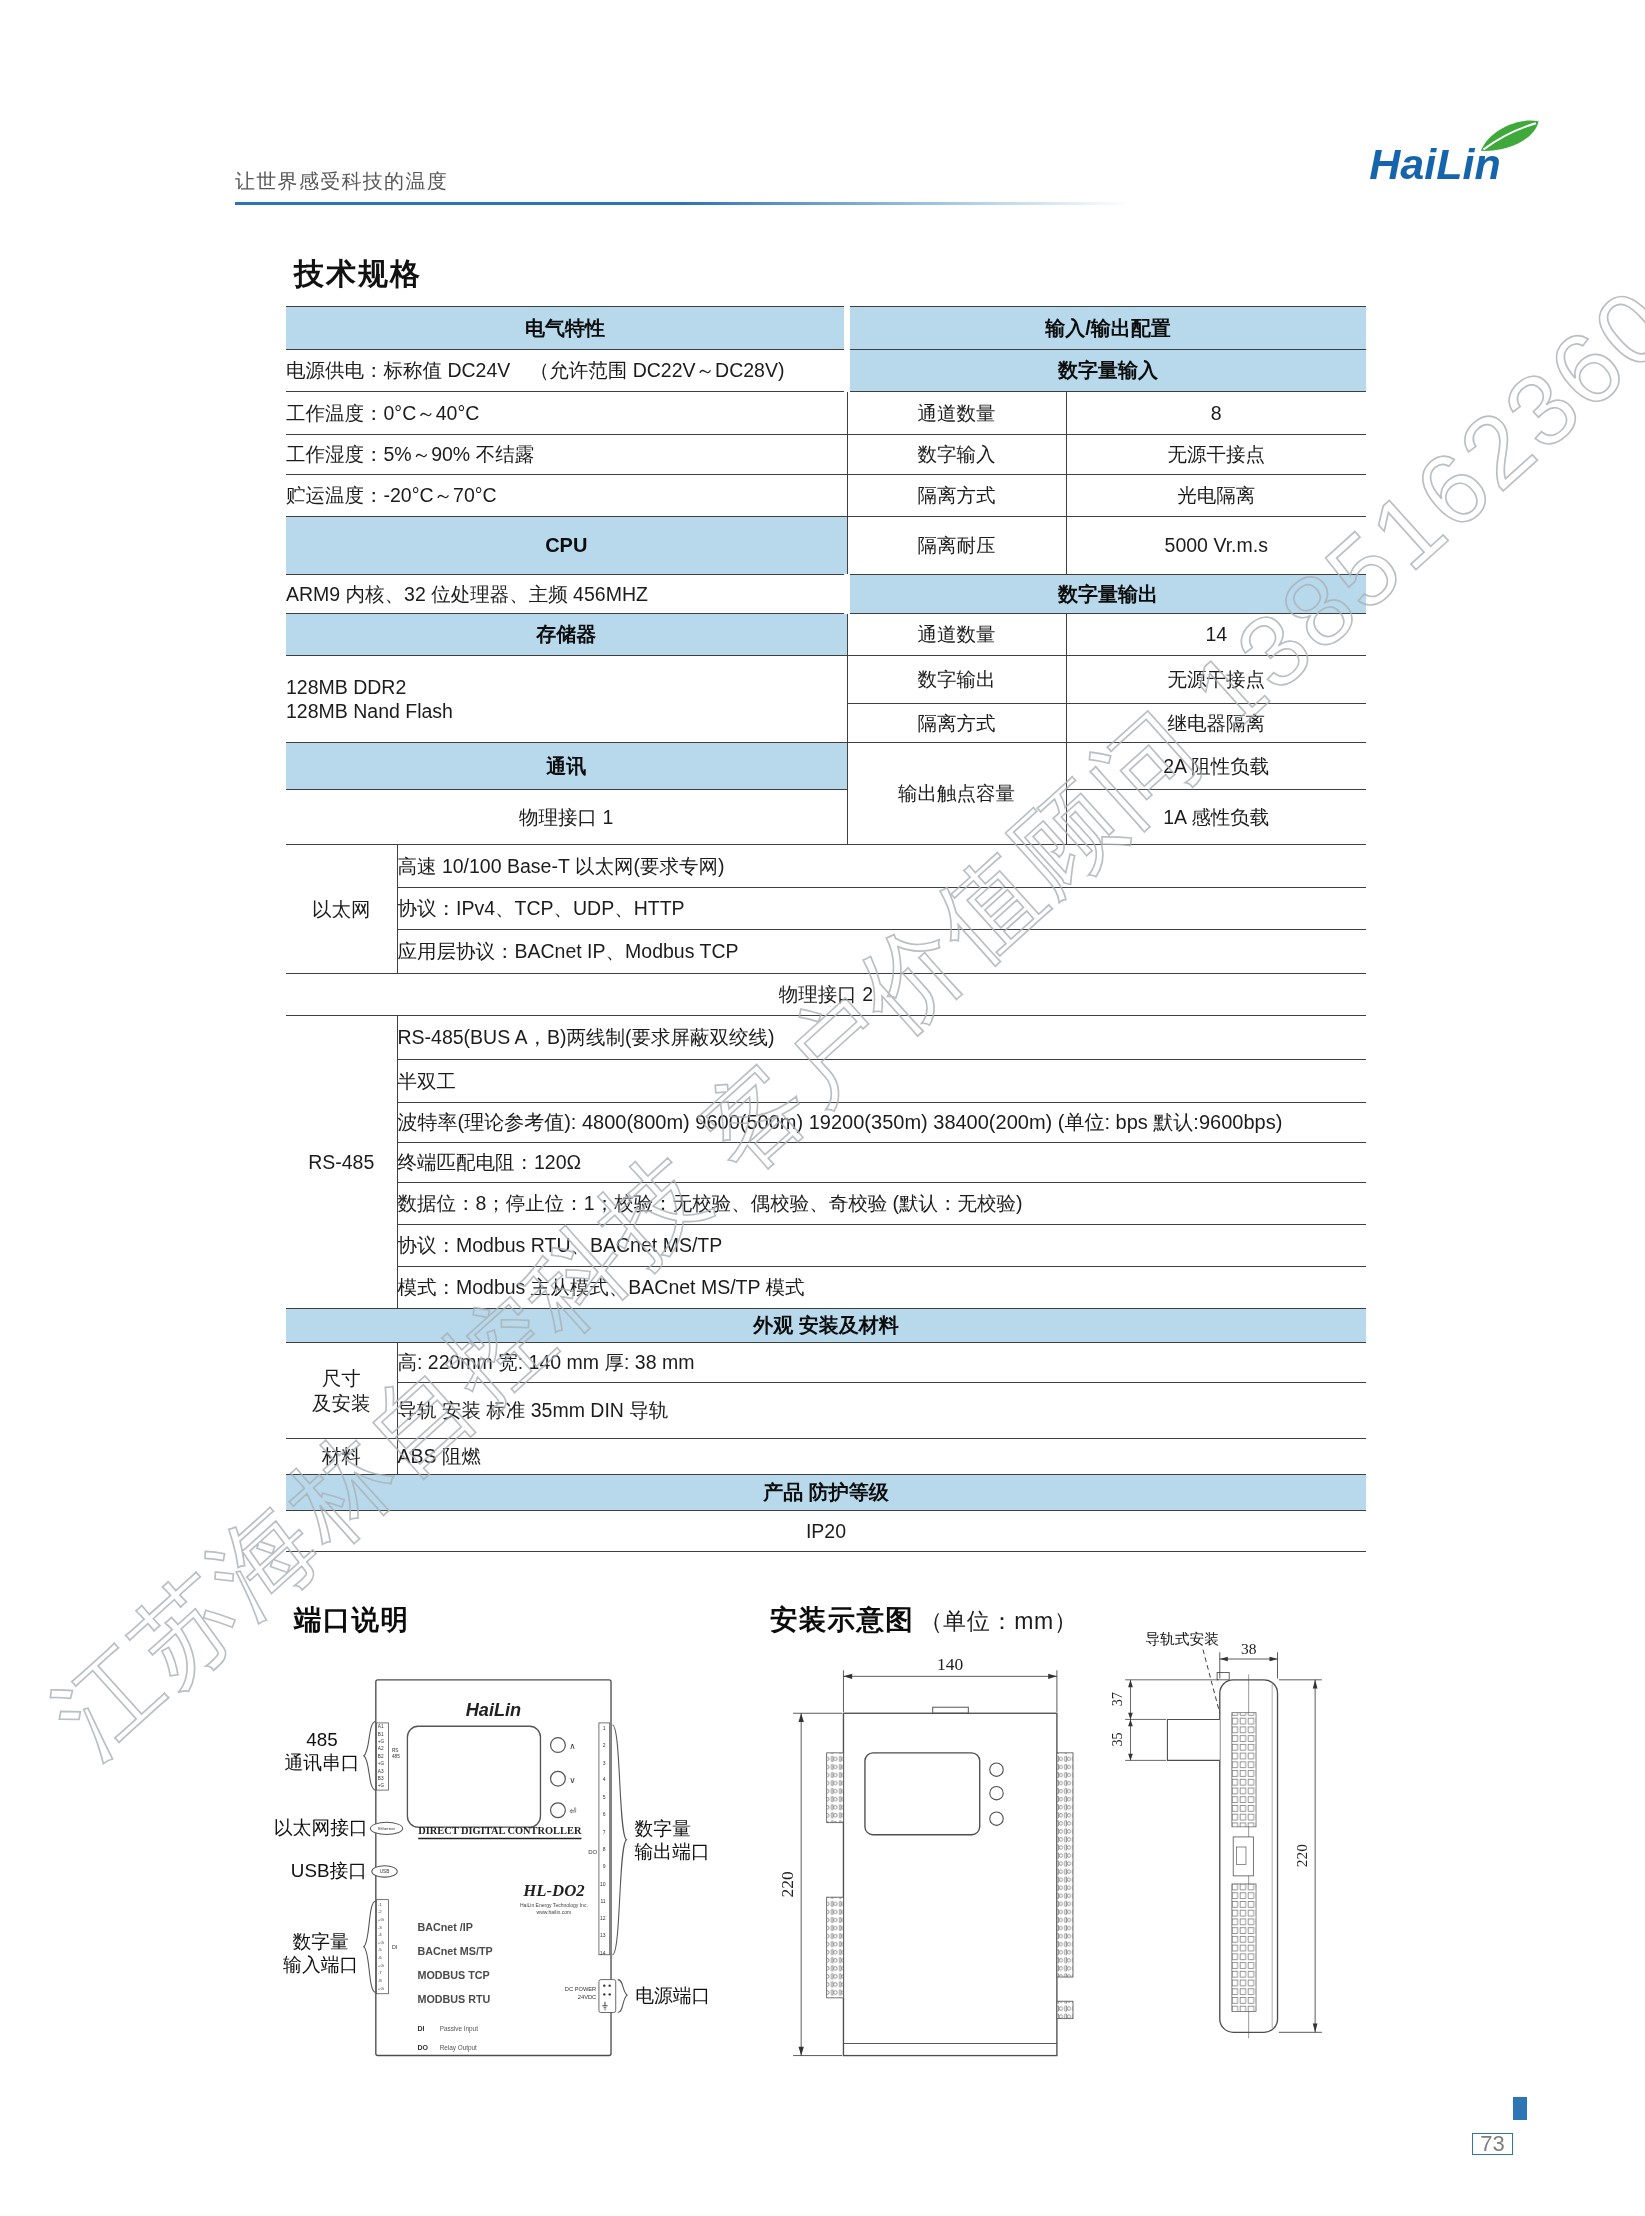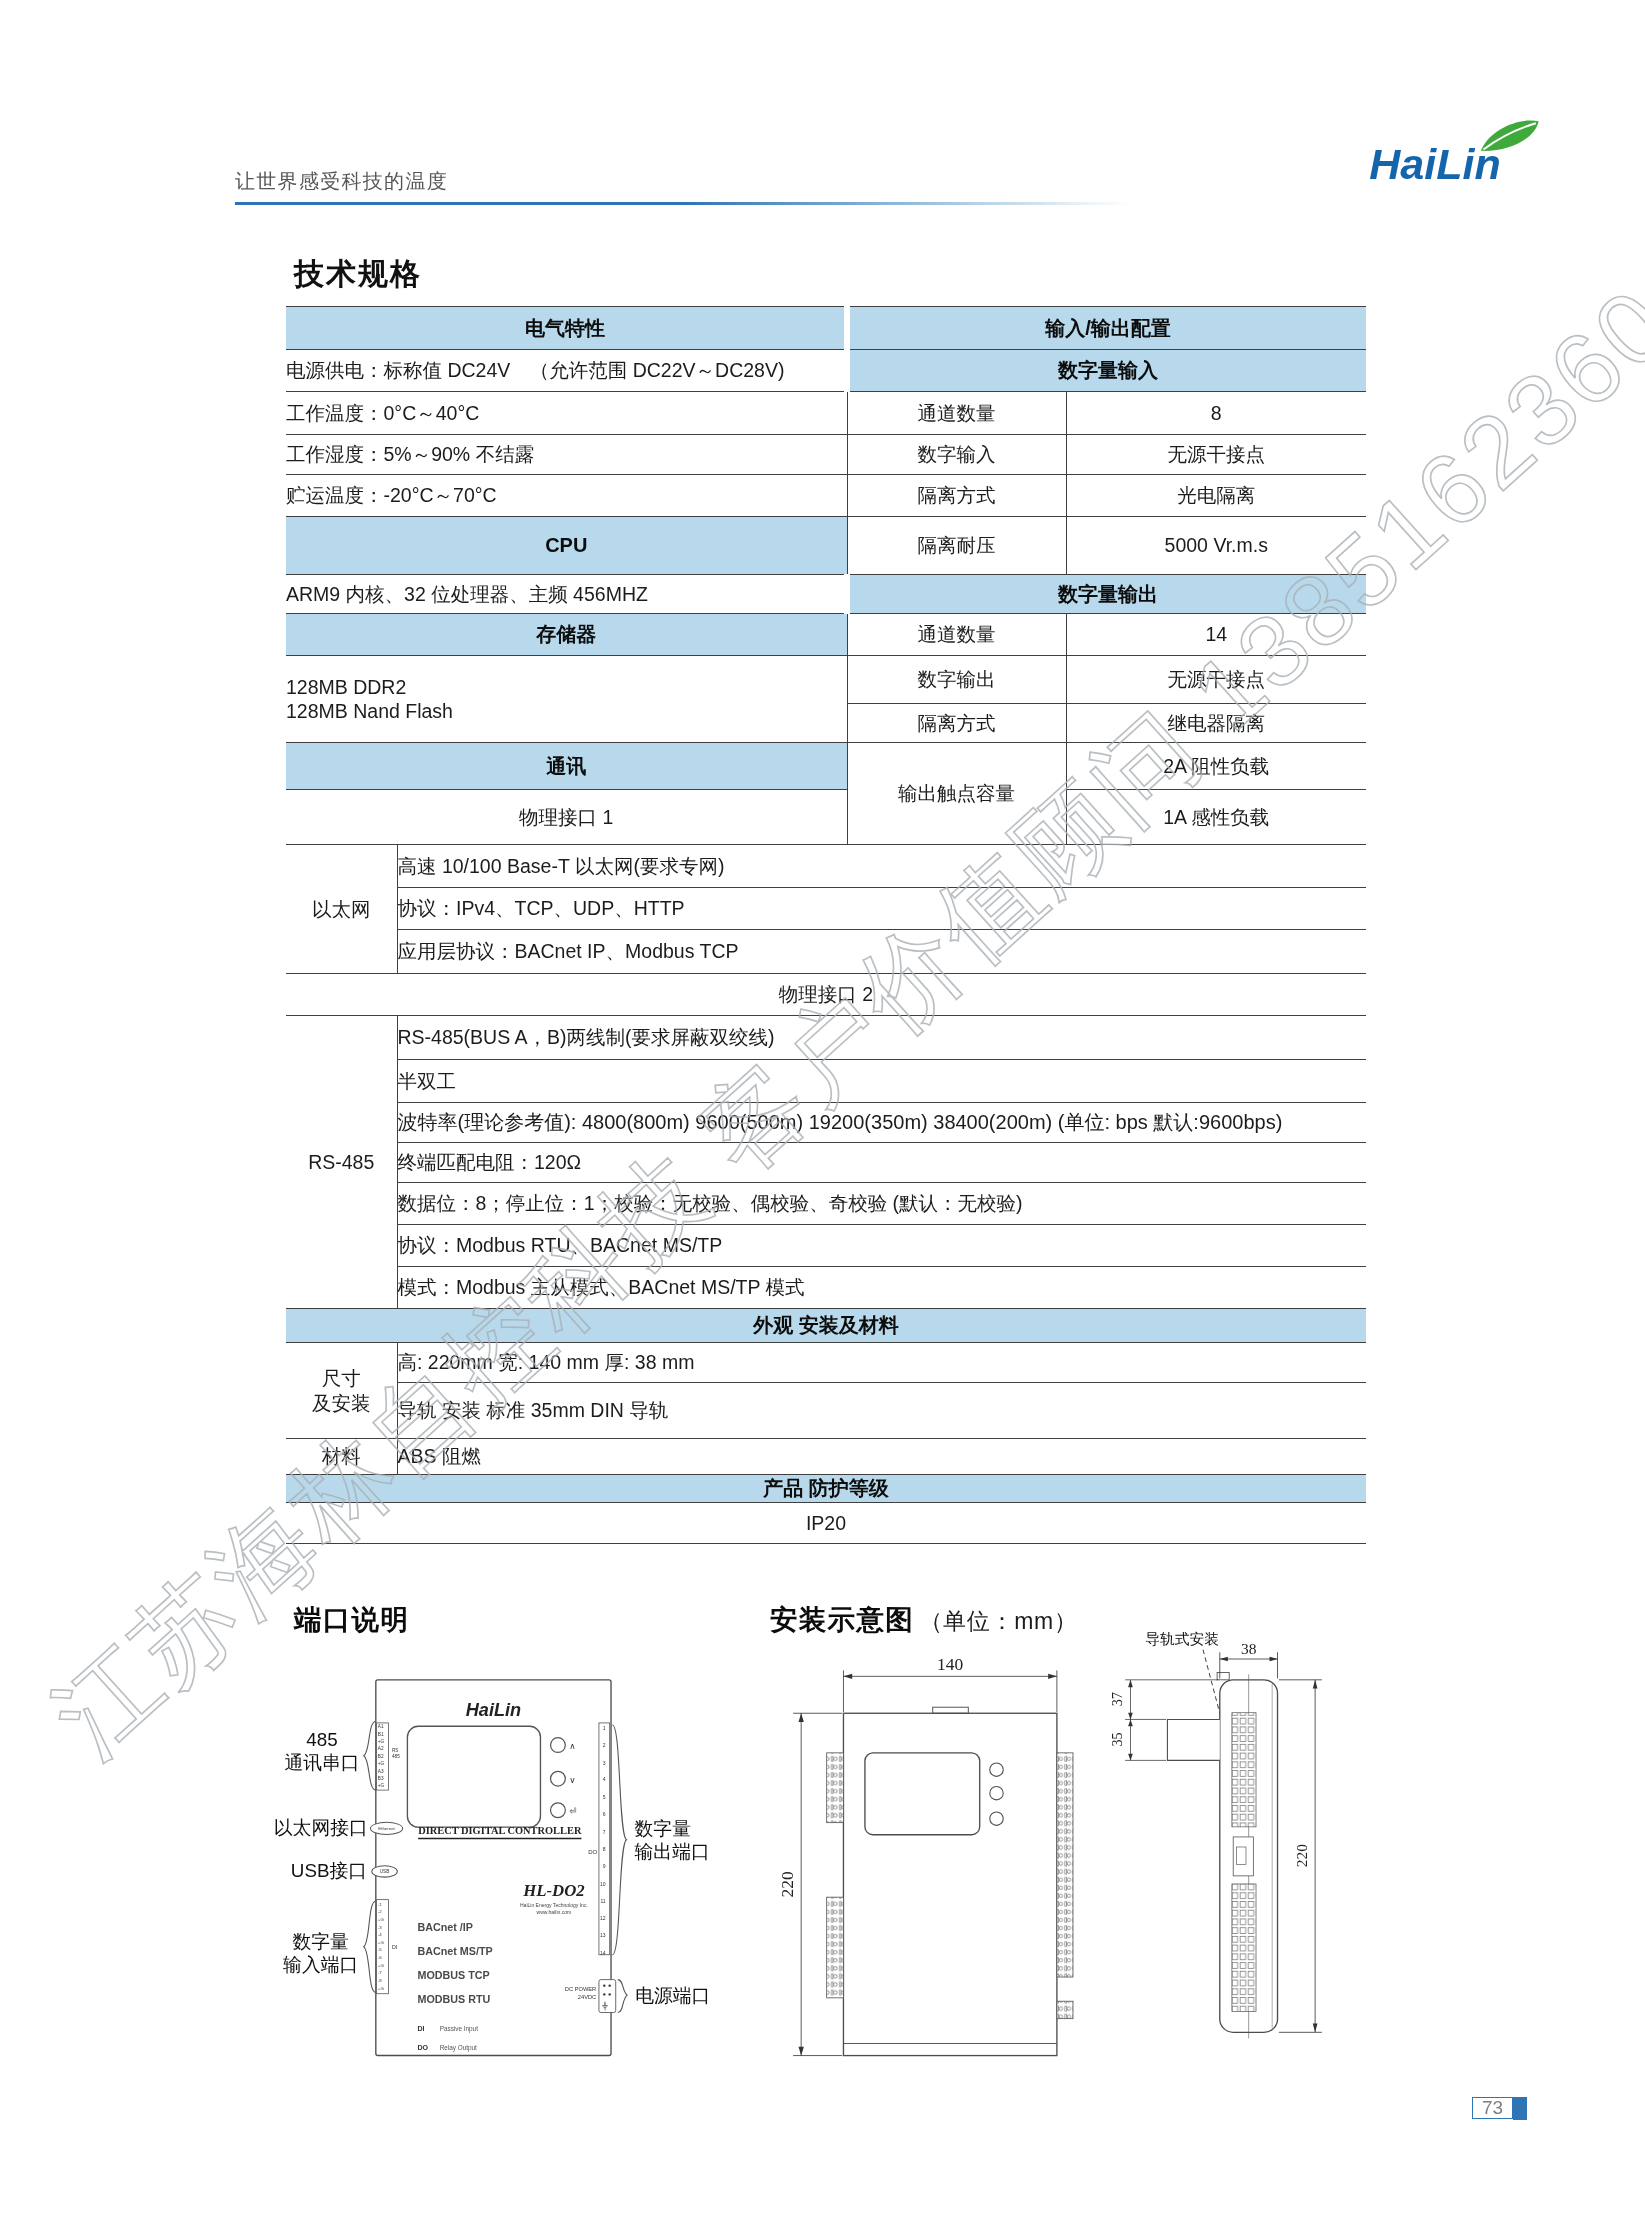--- a/index.html
+++ b/index.html
@@ -20,21 +20,21 @@
   td.blue{background:#B7D9EB;font-weight:bold;font-size:20px;color:#0d0d0d;}
   td.gap{border-left:6.7px solid #fff;}
   td.vl{border-left:1.3px solid #3f3f3f;}
   td.pre{white-space:pre-line;}
   td.small{font-size:20px;margin-top:40px;}
   
   .sec-title{font-size:27.5px;font-weight:bold;color:#0c0c0c;letter-spacing:1.3px;}
   .unit-note{font-size:23px;font-weight:normal;color:#1c1c1c;letter-spacing:0.7px;}
   
   .footer{left:1472px;top:2097px;display:flex;align-items:stretch;}
-  .pagebox{width:39px;height:20px;border:1.3px solid #2E75B6;display:flex;align-items:center;justify-content:center;font-size:19px;color:#7e7e7e;background:#fff;}
+  .pagebox{width:39px;height:20px;border:1.3px solid #2E75B6;display:flex;align-items:center;justify-content:center;font-size:22px;color:#7e7e7e;background:#fff;margin-top:36px;}
   .pagesq{width:14px;height:23px;background:#2E75B6;}
   .wm{pointer-events:none;}
   svg text{font-family:"Liberation Sans",sans-serif;}
   svg .ser{font-family:"Liberation Serif",serif;}
 </style>
 </head>
 <body>
 
 <div class="page">
 
@@ -157,21 +157,21 @@
 及安装</td>
           <td class="pl vl" colspan="3">高: 220mm   宽: 140 mm   厚: 38 mm</td>
         </tr>
     <tr style="height:56px">
           <td class="pl vl" colspan="3">导轨 安装   标准 35mm DIN 导轨</td>
         </tr>
     <tr style="height:36px">
           <td class="c">材料</td>
           <td class="pl vl" colspan="3">ABS 阻燃</td>
         </tr>
-    <tr style="height:28px">
+    <tr style="height:36px">
           <td class="blue c" colspan="4">产品 防护等级</td>
         </tr>
     <tr style="height:41px">
           <td class="c" colspan="4">IP20</td>
         </tr>
   </tbody>
     </table>
 
   <div class="abs sec-title" style="left:294px;top:1602px;">端口说明</div>
   <div class="abs" style="left:770px;top:1602px;display:flex;align-items:baseline;gap:5.4px;">

